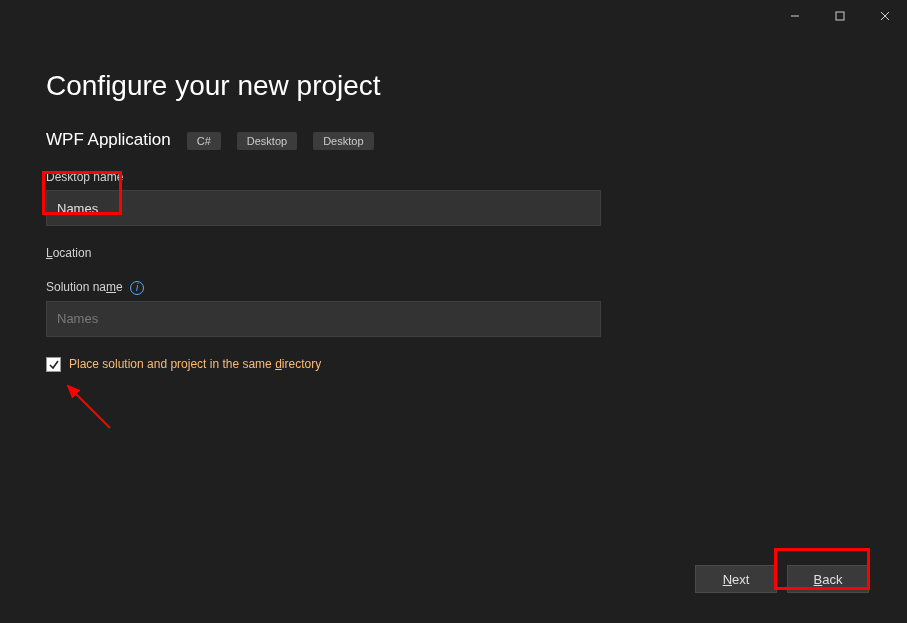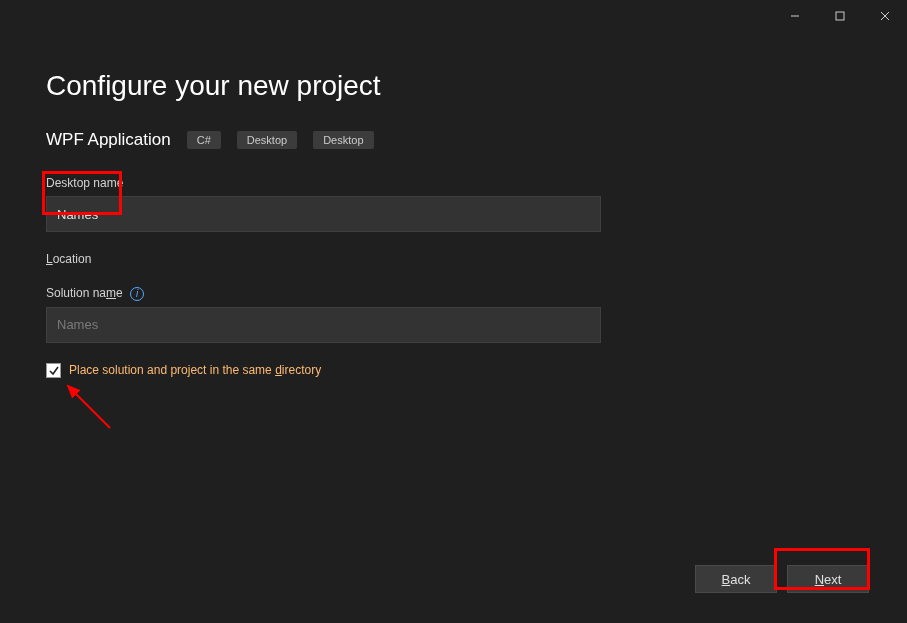--- a/index.html
+++ b/index.html
@@ -38,23 +38,23 @@
     }
     .page-title {
       font-size: 28px;
       font-weight: 400;
       color: #ffffff;
       margin-bottom: 28px;
       margin-top: 28px;
     }
     .template-row {
       display: flex;
-      align-items: center;
+      align-items: flex-end;
       gap: 16px;
-      margin-bottom: 26px;
+      margin-bottom: 20px;
     }
     .template-name {
       font-size: 17px;
       color: #ffffff;
     }
     .tag {
       background: #3c3c3c;
       color: #cccccc;
       font-size: 11px;
       padding: 3px 10px;
@@ -230,24 +230,24 @@
       <svg width="11" height="11">
           <polyline points="2,6 5,9 10,2" fill="none" stroke-width="1.6"></polyline>
         </svg>
     </div>
     <span class="checkbox-label">Place solution and project in the same <span class="u">d</span>irectory</span>
   </div>
 </div>
 
 <div class="footer">
   <button class="nav-btn">
-      <span><span class="u">B</span>ack</span>
+      <span><span class="u">N</span>ext</span>
     </button>
   <button class="nav-btn">
-      <span><span class="u">N</span>ext</span>
+      <span><span class="u">B</span>ack</span>
     </button>
 </div>
 
 <div class="highlight-box" style="left:42px; top:171px; width:80px; height:44px;"></div>
 <div class="highlight-box" style="left:774px; top:548px; width:96px; height:42px;"></div>
 <svg class="arrow-annotation" style="left:58px; top:380px;" width="60" height="55">
   <defs>
     <marker id="ah" markerWidth="8" markerHeight="8" refX="6" refY="3" orient="auto">
       <path d="M0,0 L7,3 L0,6 Z" fill="#ff0000"></path>
     </marker>

